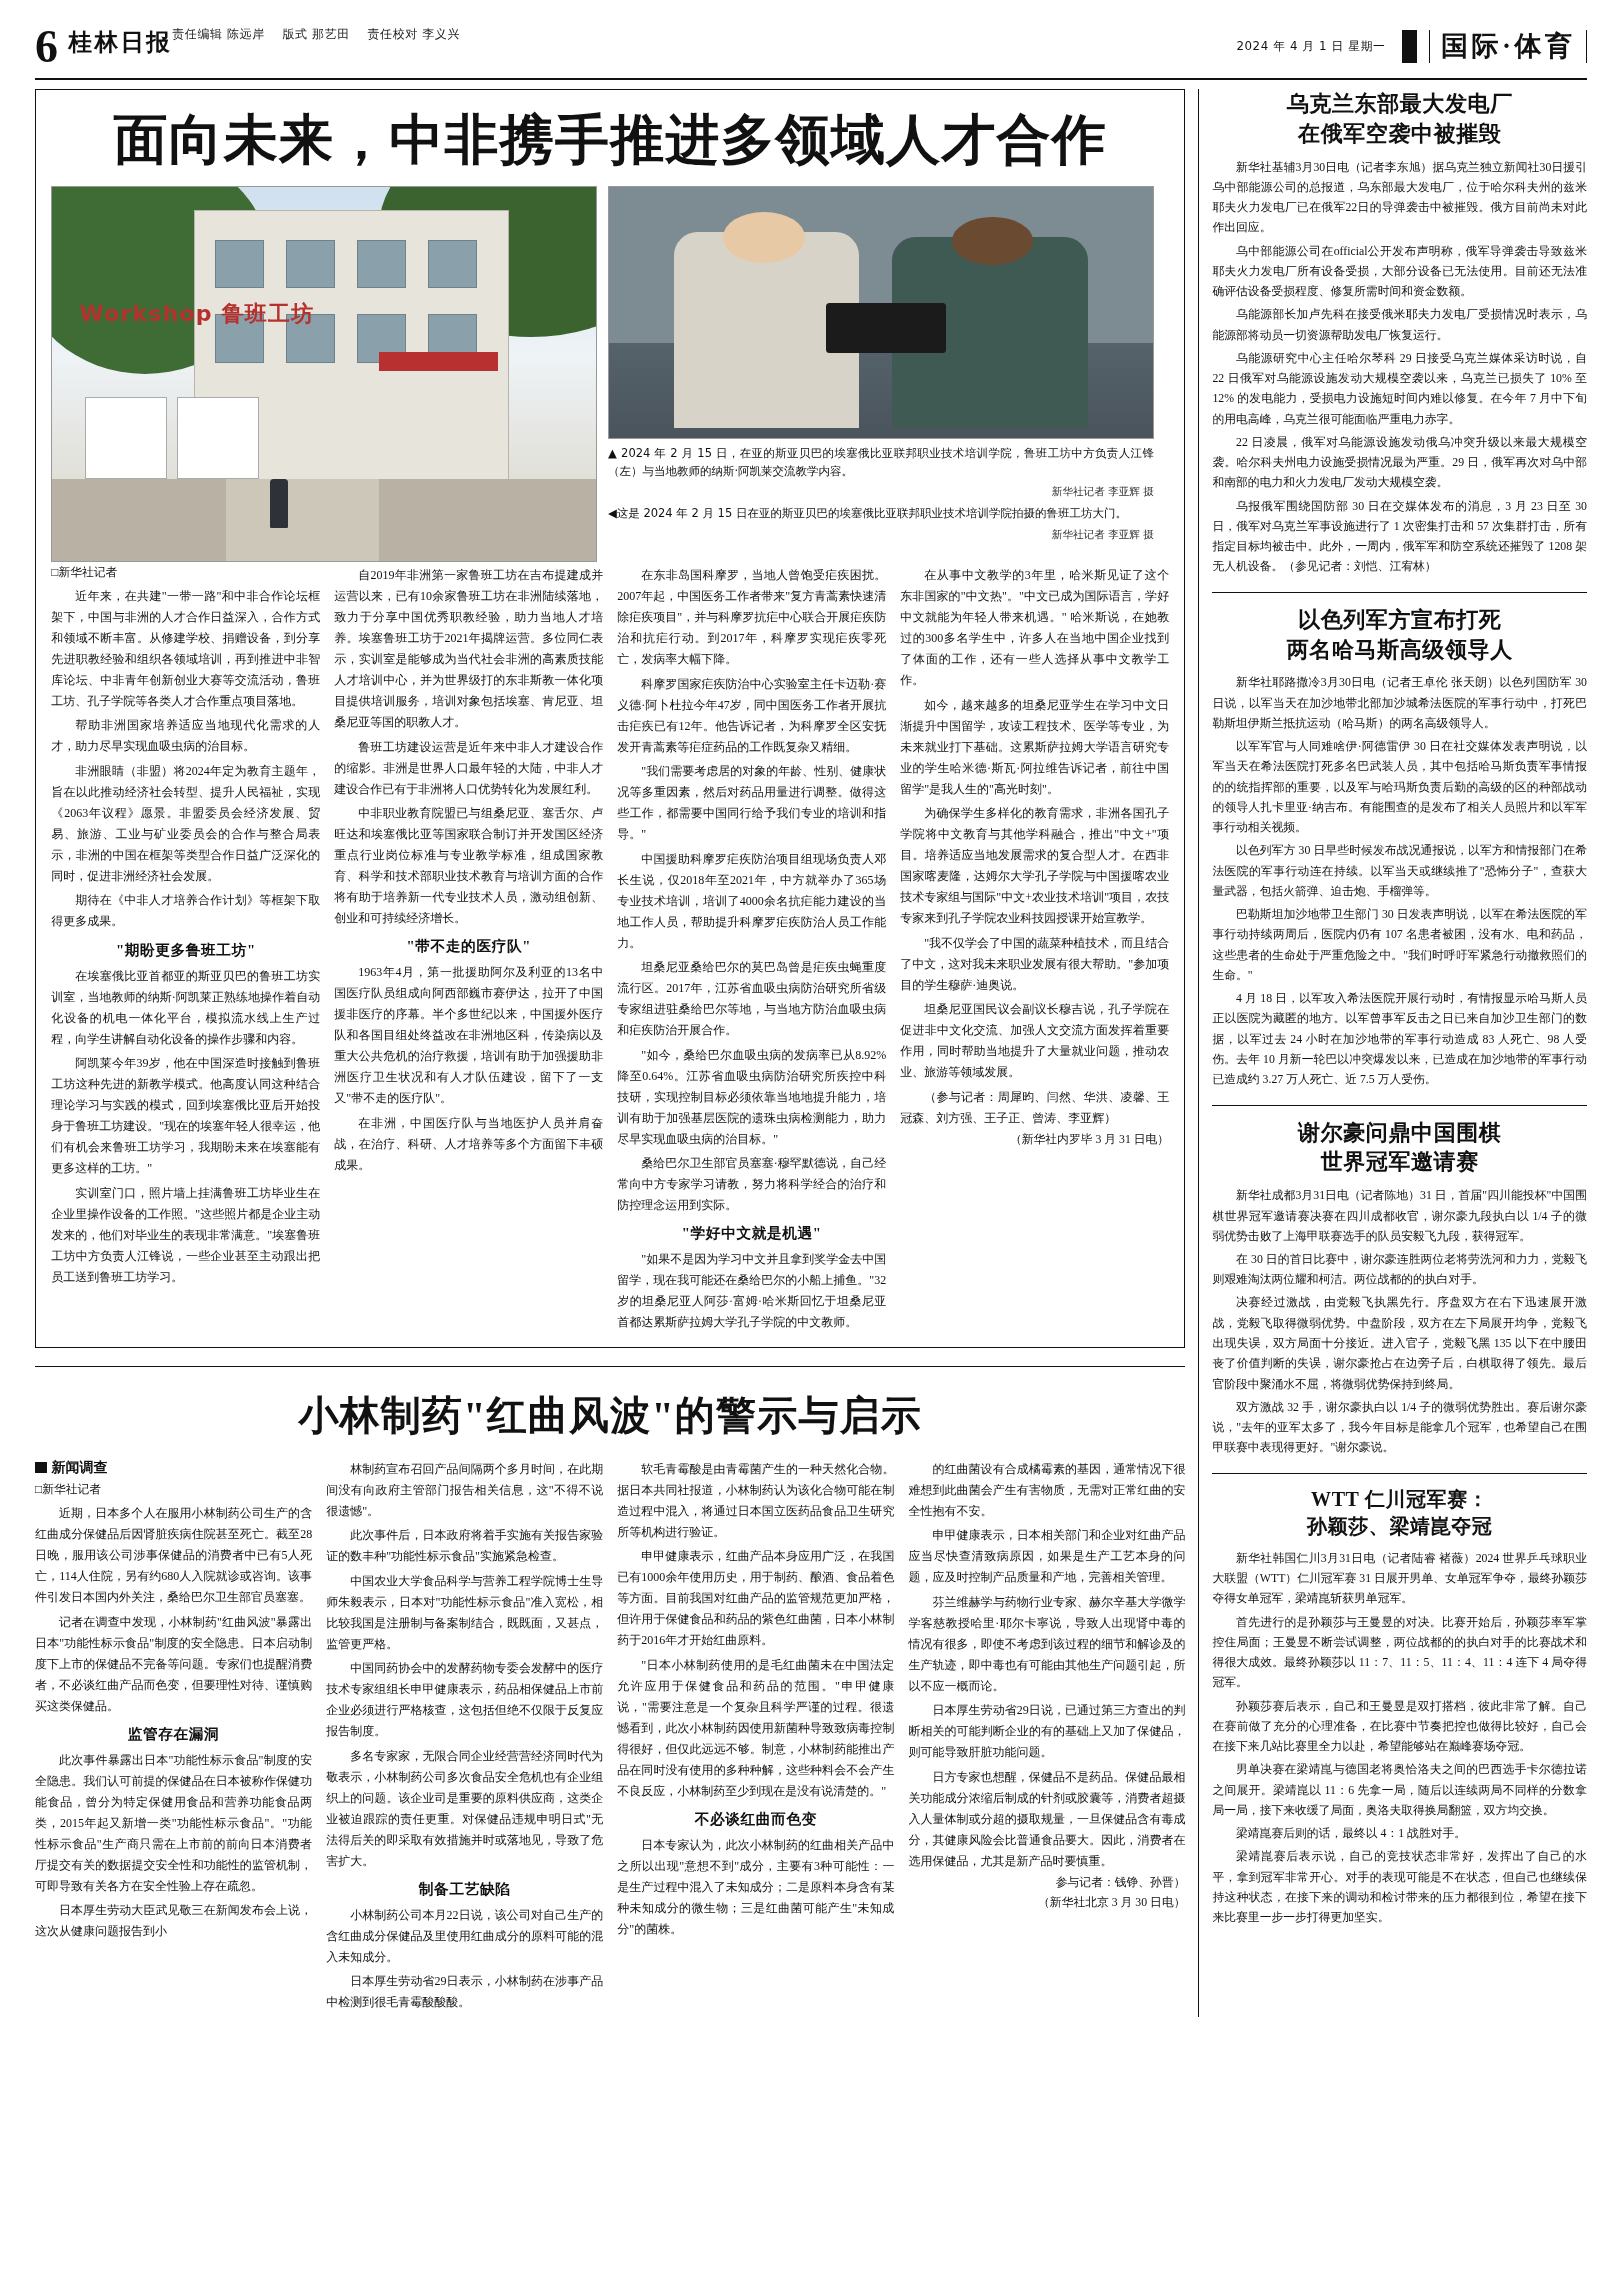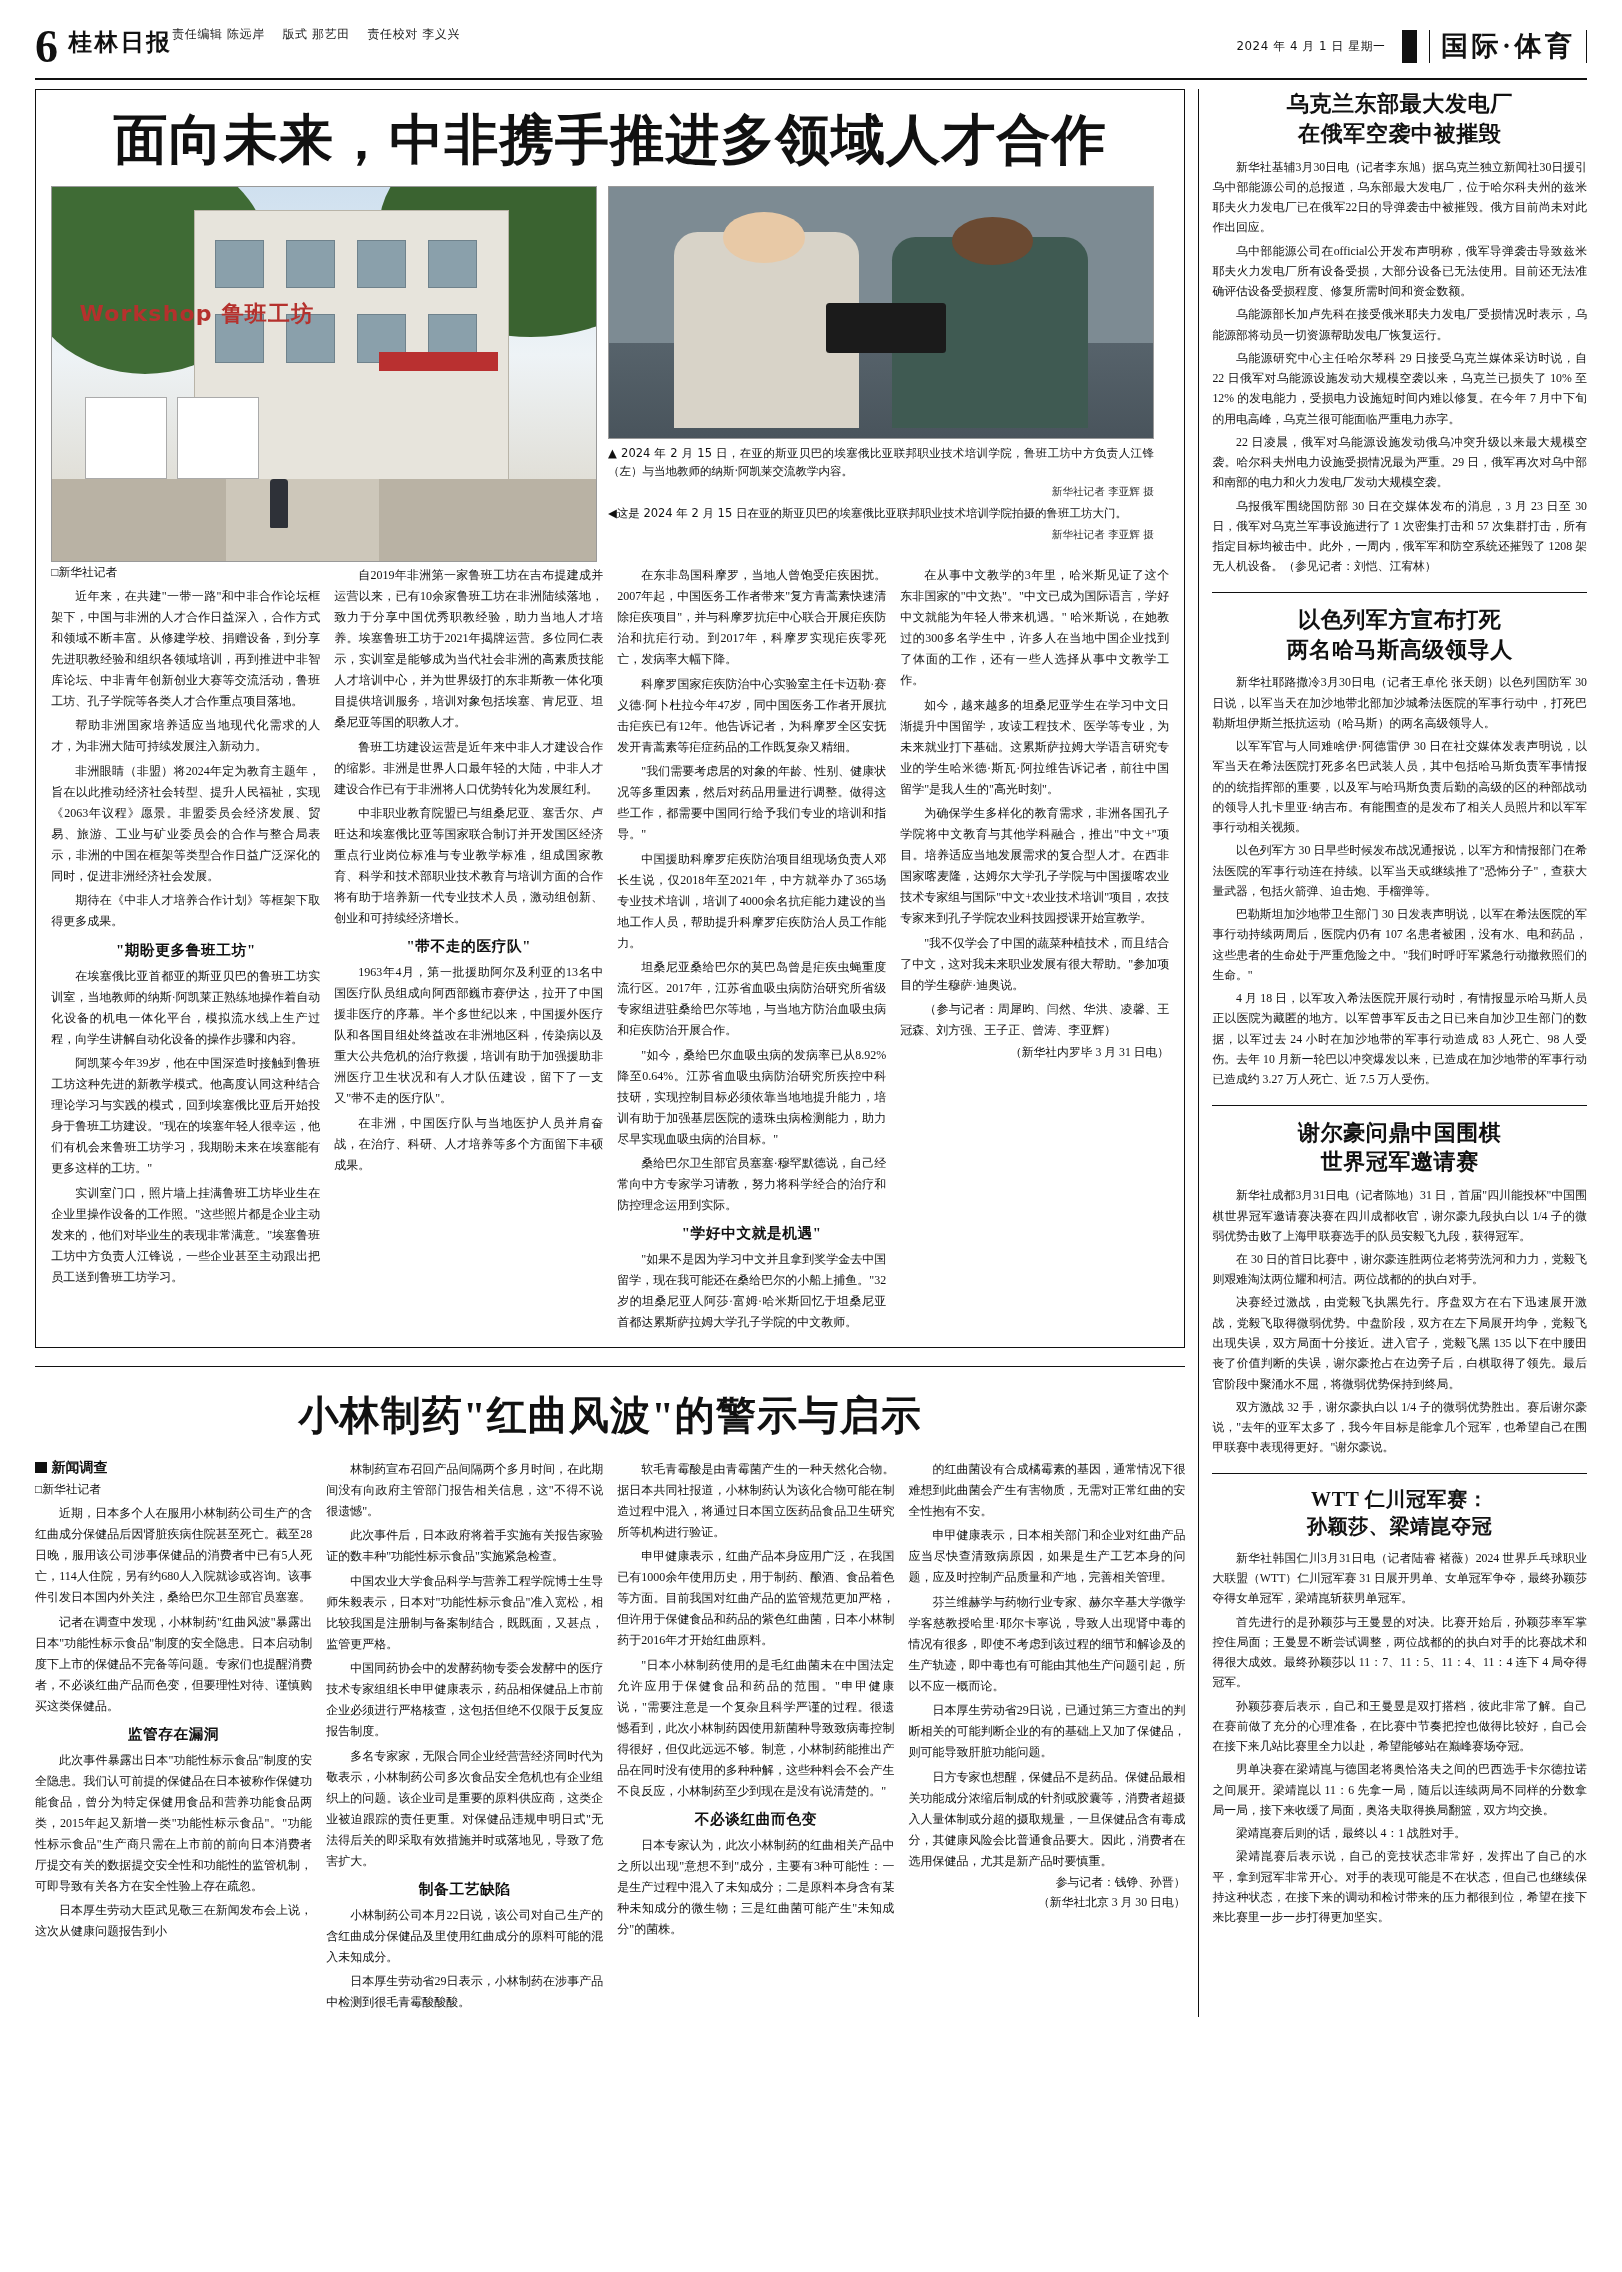--- a/index.html
+++ b/index.html
@@ -271,21 +271,21 @@
               <span>◀这是 2024 年 2 月 15 日在亚的斯亚贝巴的埃塞俄比亚联邦职业技术培训学院拍摄的鲁班工坊大门。</span>
               <span class="src">新华社记者 李亚辉 摄</span>
             </div>
           </div>
         </div>
 
         <div class="cols">
           <div class="col">
             <div class="byline">□新华社记者</div>
             <p>近年来，在共建"一带一路"和中非合作论坛框架下，中国与非洲的人才合作日益深入，合作方式和领域不断丰富。从修建学校、捐赠设备，到分享先进职教经验和组织各领域培训，再到推进中非智库论坛、中非青年创新创业大赛等交流活动，鲁班工坊、孔子学院等各类人才合作重点项目落地。</p>
-            <p>帮助非洲国家培养适应当地现代化需求的人才，为非洲大陆可持续发展注入新动力。</p>
+            <p>帮助非洲国家培养适应当地现代化需求的人才，助力尽早实现血吸虫病的治目标。</p>
             <p>非洲眼睛（非盟）将2024年定为教育主题年，旨在以此推动经济社会转型、提升人民福祉，实现《2063年议程》愿景。非盟委员会经济发展、贸易、旅游、工业与矿业委员会的合作与整合局表示，非洲的中国在框架等类型合作日益广泛深化的同时，促进非洲经济社会发展。</p>
             <p>期待在《中非人才培养合作计划》等框架下取得更多成果。</p>
             <div class="subhead">"期盼更多鲁班工坊"</div>
             <p>在埃塞俄比亚首都亚的斯亚贝巴的鲁班工坊实训室，当地教师的纳斯·阿凯莱正熟练地操作着自动化设备的机电一体化平台，模拟流水线上生产过程，向学生讲解自动化设备的操作步骤和内容。</p>
             <p>阿凯莱今年39岁，他在中国深造时接触到鲁班工坊这种先进的新教学模式。他高度认同这种结合理论学习与实践的模式，回到埃塞俄比亚后开始投身于鲁班工坊建设。"现在的埃塞年轻人很幸运，他们有机会来鲁班工坊学习，我期盼未来在埃塞能有更多这样的工坊。"</p>
             <p>实训室门口，照片墙上挂满鲁班工坊毕业生在企业里操作设备的工作照。"这些照片都是企业主动发来的，他们对毕业生的表现非常满意。"埃塞鲁班工坊中方负责人江锋说，一些企业甚至主动跟出把员工送到鲁班工坊学习。</p>
           </div>
 
           <div class="col">
             <p>自2019年非洲第一家鲁班工坊在吉布提建成并运营以来，已有10余家鲁班工坊在非洲陆续落地，致力于分享中国优秀职教经验，助力当地人才培养。埃塞鲁班工坊于2021年揭牌运营。多位同仁表示，实训室是能够成为当代社会非洲的高素质技能人才培训中心，并为世界级打的东非斯教一体化项目提供培训服务，培训对象包括埃塞、肯尼亚、坦桑尼亚等国的职教人才。</p>
@@ -307,20 +307,21 @@
             <p>桑给巴尔卫生部官员塞塞·穆罕默德说，自己经常向中方专家学习请教，努力将科学经合的治疗和防控理念运用到实际。</p>
             <div class="subhead">"学好中文就是机遇"</div>
             <p>"如果不是因为学习中文并且拿到奖学金去中国留学，现在我可能还在桑给巴尔的小船上捕鱼。"32岁的坦桑尼亚人阿莎·富姆·哈米斯回忆于坦桑尼亚首都达累斯萨拉姆大学孔子学院的中文教师。</p>
           </div>
 
           <div class="col">
             <p>在从事中文教学的3年里，哈米斯见证了这个东非国家的"中文热"。"中文已成为国际语言，学好中文就能为年轻人带来机遇。" 哈米斯说，在她教过的300多名学生中，许多人在当地中国企业找到了体面的工作，还有一些人选择从事中文教学工作。</p>
             <p>如今，越来越多的坦桑尼亚学生在学习中文日渐提升中国留学，攻读工程技术、医学等专业，为未来就业打下基础。这累斯萨拉姆大学语言研究专业的学生哈米德·斯瓦·阿拉维告诉记者，前往中国留学"是我人生的"高光时刻"。</p>
             <p>为确保学生多样化的教育需求，非洲各国孔子学院将中文教育与其他学科融合，推出"中文+"项目。培养适应当地发展需求的复合型人才。在西非国家喀麦隆，达姆尔大学孔子学院与中国援喀农业技术专家组与国际"中文+农业技术培训"项目，农技专家来到孔子学院农业科技园授课开始宣教学。</p>
             <p>"我不仅学会了中国的蔬菜种植技术，而且结合了中文，这对我未来职业发展有很大帮助。"参加项目的学生穆萨·迪奥说。</p>
+            <p>坦桑尼亚国民议会副议长穆吉说，孔子学院在促进非中文化交流、加强人文交流方面发挥着重要作用，同时帮助当地提升了大量就业问题，推动农业、旅游等领域发展。</p>
             <p>（参与记者：周犀昀、闫然、华洪、凌馨、王冠森、刘方强、王子正、曾涛、李亚辉）</p>
             <div class="enddate">（新华社内罗毕 3 月 31 日电）</div>
           </div>
         </div>
       </div>
 
       <div class="feature2">
         <div class="feature2-title">小林制药"红曲风波"的警示与启示</div>
         <div class="cols">
           <div class="col">

